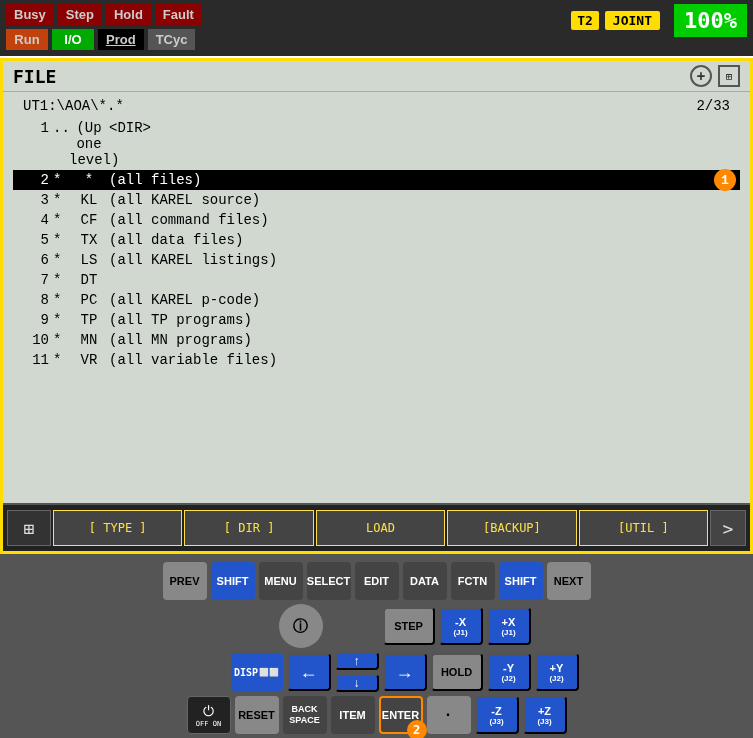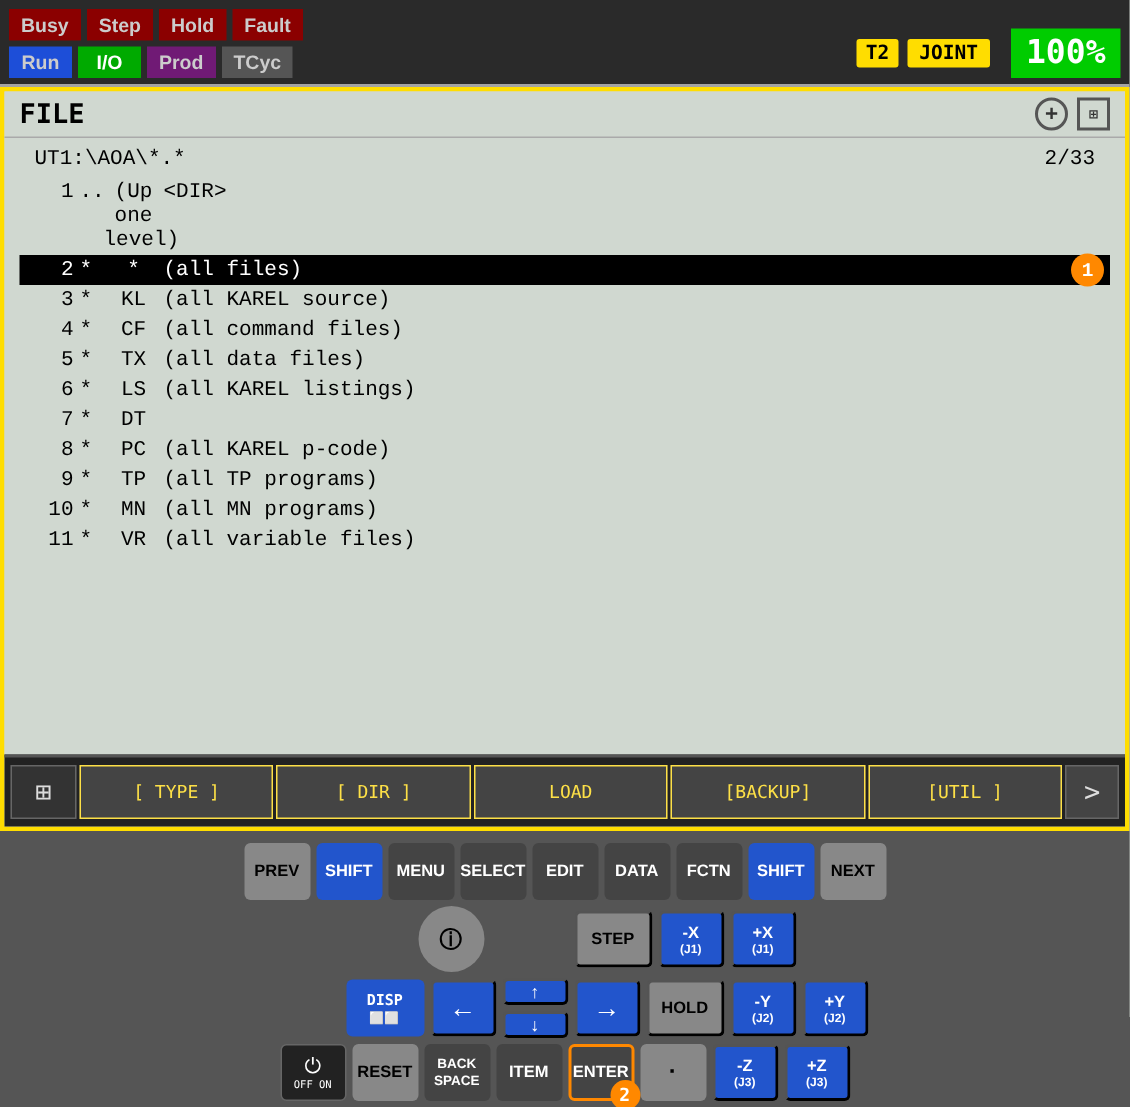--- a/index.html
+++ b/index.html
@@ -9,42 +9,42 @@
       background: #5a5a5a;
       font-family: monospace;
       overflow: hidden;
       display: flex;
       flex-direction: column;
     }
 
     
     .status-bar {
       display: flex;
-      align-items: flex-end;
+      align-items: flex-start;
       background: #2a2a2a;
       height: 58px;
       padding: 4px 6px;
       gap: 17px;
-      border-bottom: 2px solid #a3a3a3;
+      border-bottom: 2px solid #ffffff;
     }
     .status-btn {
       padding: 3px 8px;
       font-size: 13px;
       font-weight: bold;
       border: none;
       cursor: pointer;
       min-width: 42px;
       text-align: center;
     }
     .btn-busy { background: #8b0000; color: #ccc; }
-    .btn-run { background: #1d4ed8; color: #ccc; }
+    .btn-run { background: #c2410c; color: #ccc; }
     .btn-step { background: #8b0000; color: #ccc; }
     .btn-io { background: #00aa00; color: white; }
     .btn-hold { background: #8b0000; color: #ccc; }
-    .btn-prod { background: #701a75; color: #ccc; }
+    .btn-prod { background: #000000; color: #ccc; text-decoration: underline; }
     .btn-fault { background: #8b0000; color: #ccc; }
     .btn-tcyc { background: #555; color: #ccc; }
 
     .status-row1, .status-row2 {
       display: flex;
       gap: 4px;
     }
     .status-left {
       display: flex;
       flex-direction: column;
@@ -328,21 +328,21 @@
     }
     .kbd-disp {
       background: #2255cc;
       color: #fff;
       width: 52px;
       height: 38px;
       border-radius: 4px;
       font-size: 10px;
       font-weight: bold;
       display: flex;
-      flex-direction: column;
+      flex-direction: row;
       align-items: center;
       justify-content: center;
       cursor: pointer;
       gap: 1px;
     }
     .kbd-info {
       background: #888;
       color: #000;
       width: 44px;
       height: 38px;

